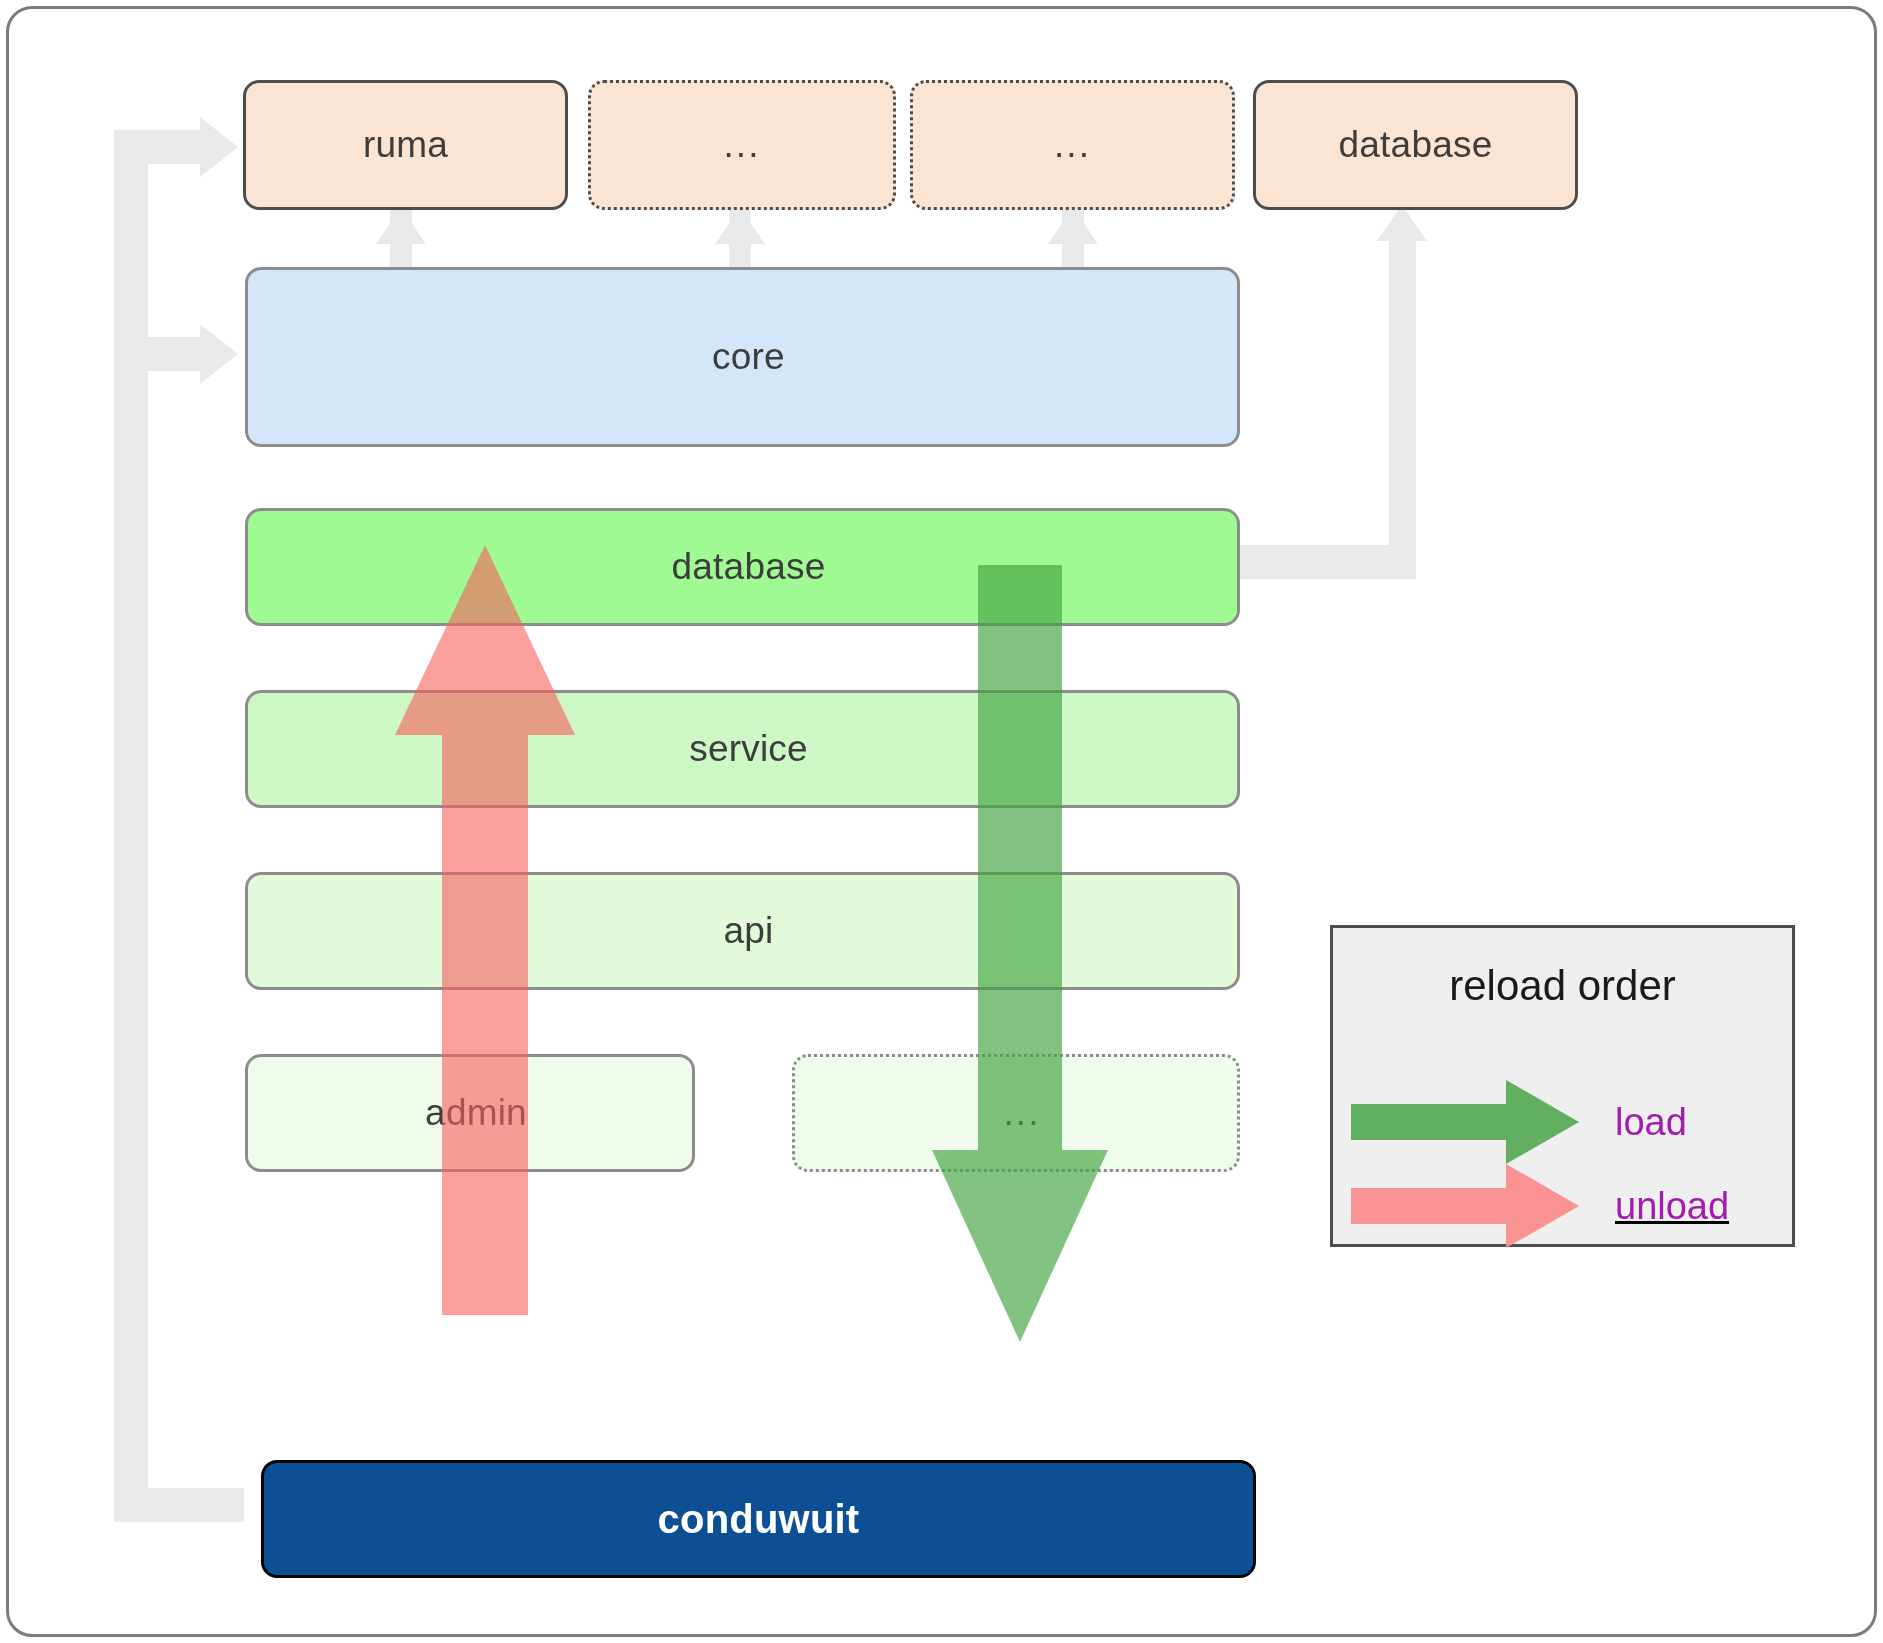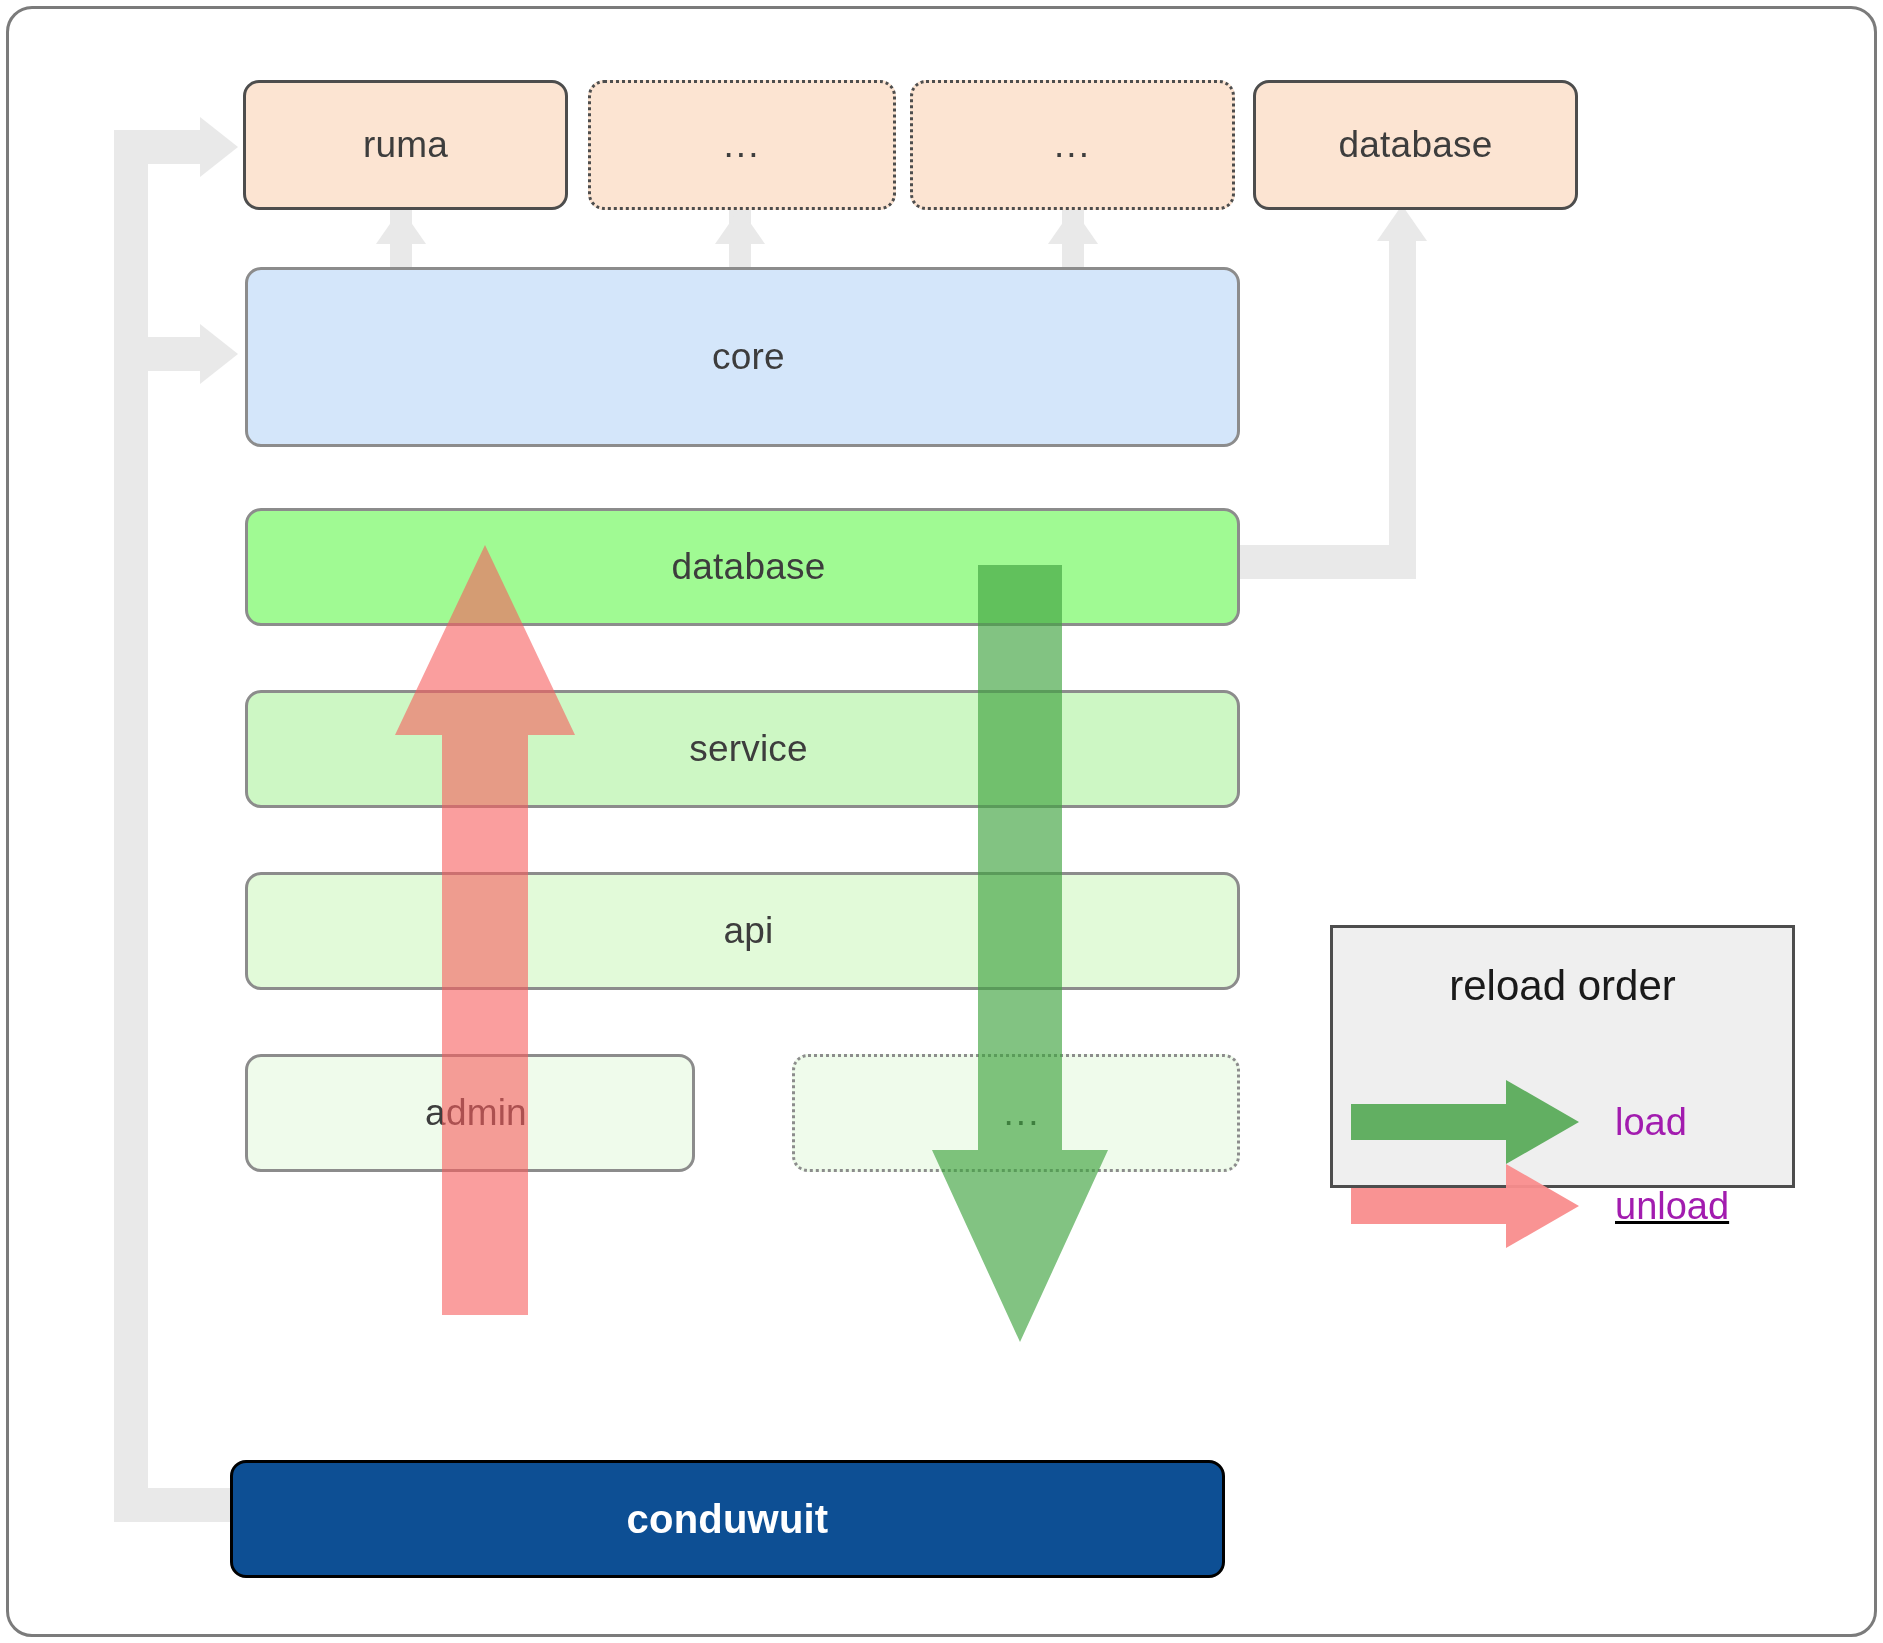--- a/index.html
+++ b/index.html
@@ -179,33 +179,33 @@
 
   <div class="node layer" style="left:245px; top:1054px; width:450px; height:118px; background:#effbeb;">
     <span>admin</span>
   </div>
 
   <div class="node layer dotted" style="left:792px; top:1054px; width:448px; height:118px; background:#effbeb;">
     <span class="dots">...</span>
   </div>
 
 
-  <div class="node app" style="left:230px; top:1460px; width:995px; height:118px;">
+  <div class="node app" style="left:261px; top:1460px; width:995px; height:118px;">
     <span>conduwuit</span>
   </div>
 
   <svg class="flow" style="left:380px; top:535px; width:210px; height:790px;" viewBox="0 0 210 790" preserveAspectRatio="none">
     <polygon points="105,10 195,200 148,200 148,780 62,780 62,200 15,200" fill="#f75d5d" fill-opacity="0.6"></polygon>
   </svg>
 
   <svg class="flow" style="left:920px; top:560px; width:200px; height:790px;" viewBox="0 0 200 790" preserveAspectRatio="none">
     <polygon points="58,5 142,5 142,590 188,590 100,782 12,590 58,590" fill="#3fa33f" fill-opacity="0.65"></polygon>
   </svg>
 
-  <div class="legend" style="left:1330px; top:925px; width:465px; height:263px;">
+  <div class="legend" style="left:1330px; top:925px; width:465px; height:322px;">
     <div class="legend-title">reload order</div>
 
     <div class="legend-row" style="left:18px; top:148px;">
       <svg width="230" height="92" viewBox="0 0 230 92">
         <polygon points="0,28 155,28 155,4 228,46 155,88 155,64 0,64" fill="#5aab5a" fill-opacity="0.95"></polygon>
       </svg>
       <span class="legend-label">load</span>
     </div>
 
     <div class="legend-row" style="left:18px; top:232px;text-decoration:underline;">

